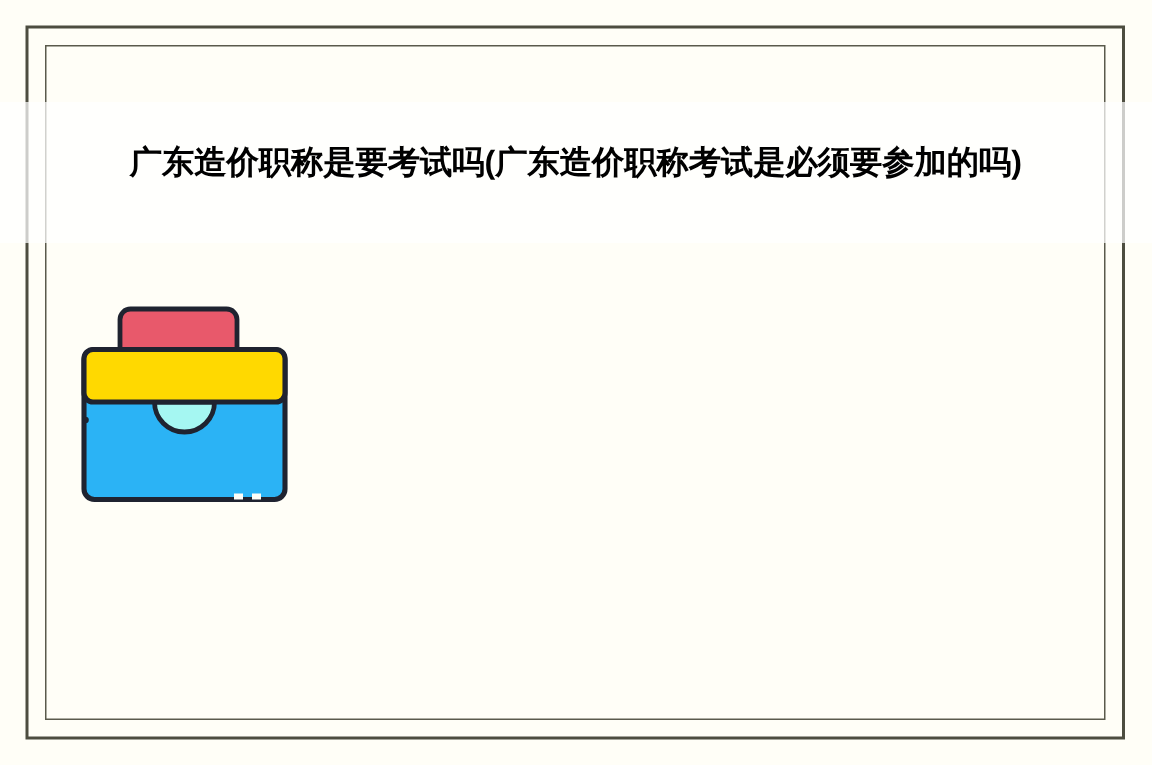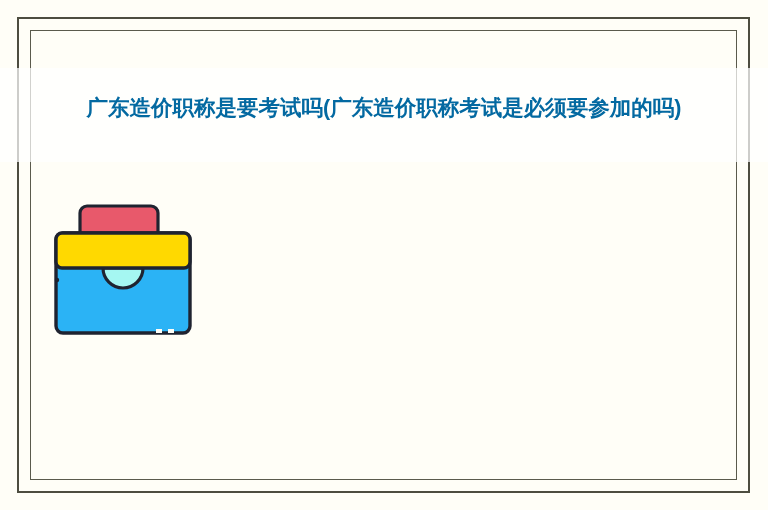--- a/index.html
+++ b/index.html
@@ -52,21 +52,21 @@
     position: absolute;
     left: 58px;
     top: 74px;
     width: 652px;
     text-align: center;
     font-family: "Liberation Sans", "DejaVu Sans", sans-serif;
     font-size: 21.5px;
     font-weight: bold;
     line-height: 40px;
     letter-spacing: 0px;
-    color: #0369a1;
+    color: #000000;
     -webkit-font-smoothing: antialiased;
   }
 
   
   #toolbox-illustration {
     position: absolute;
     left: 52px;
     top: 203px;
     width: 142px;
     height: 134px;

